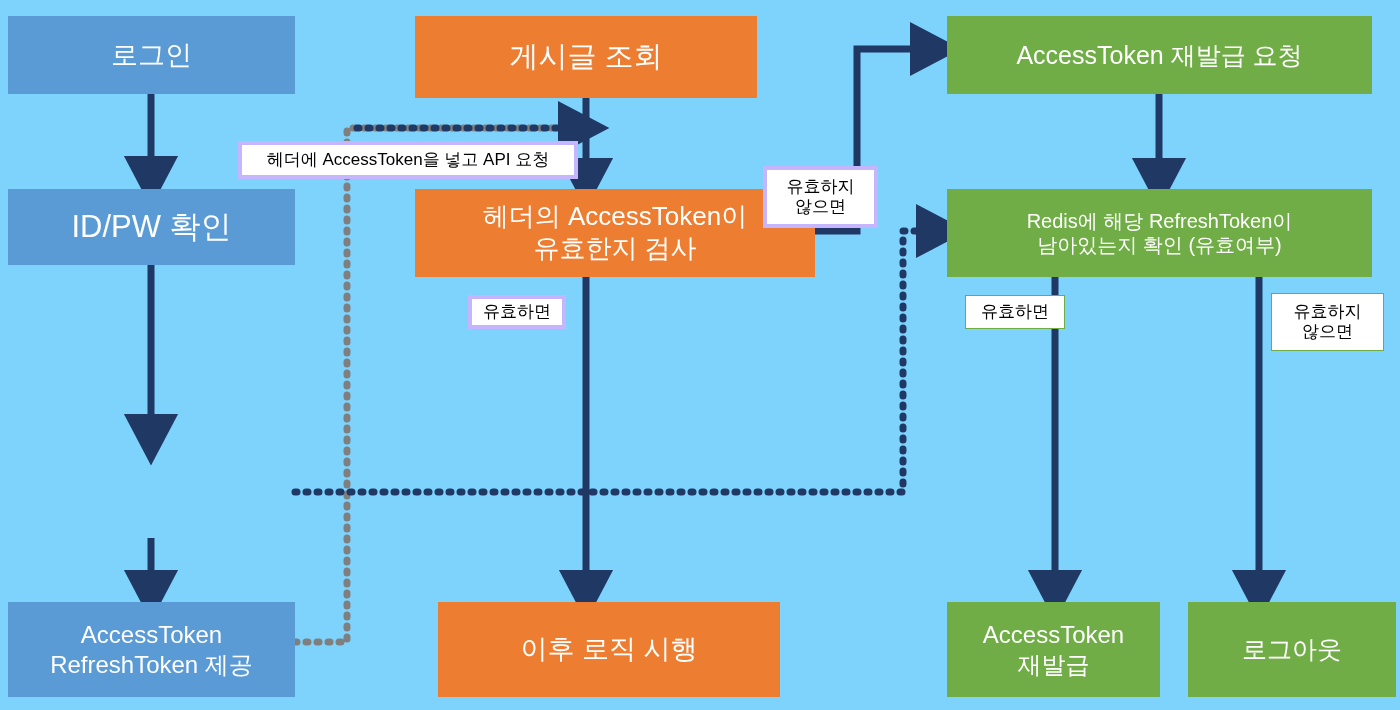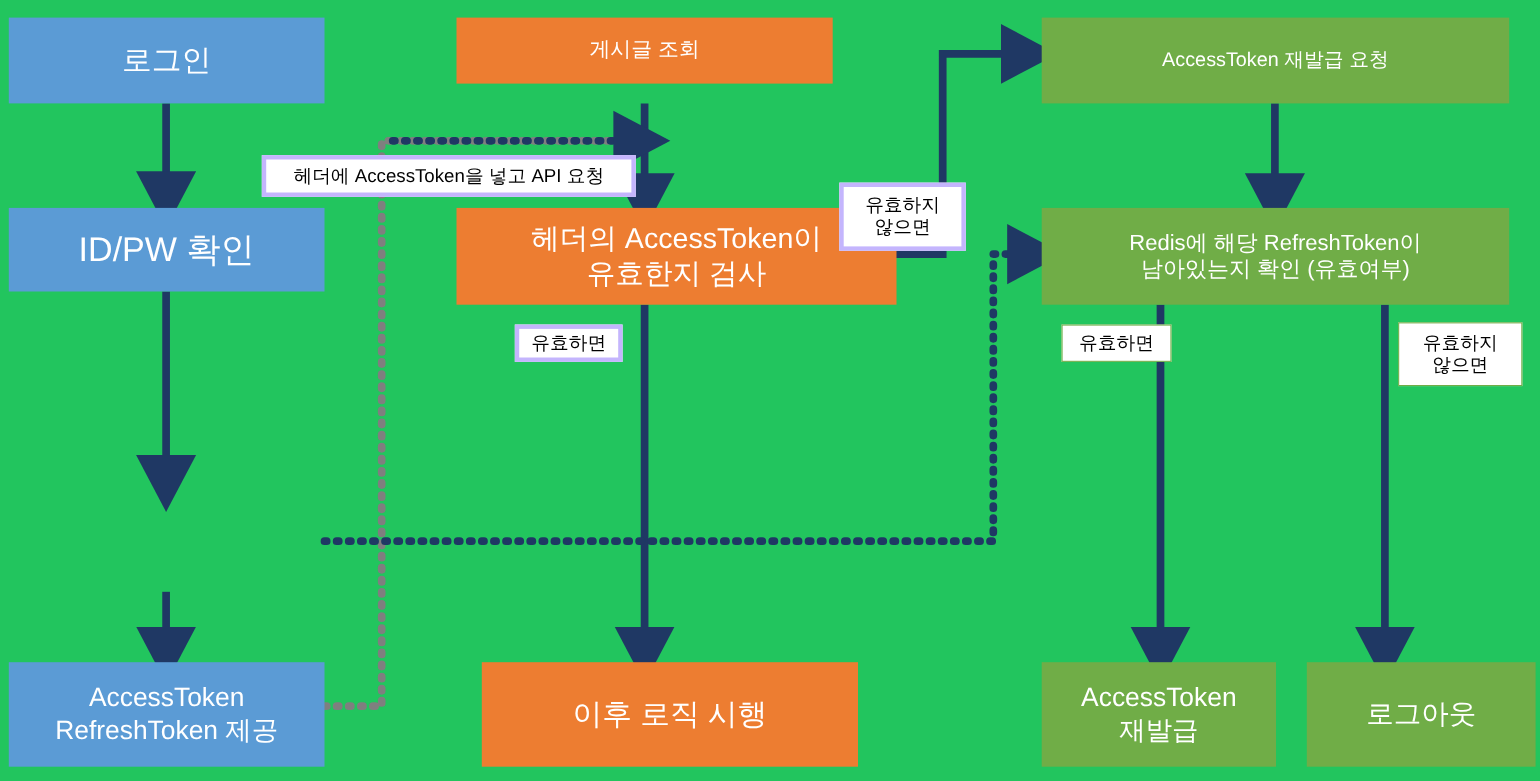--- a/index.html
+++ b/index.html
@@ -4,21 +4,21 @@
 <style>
   html, body {
     margin: 0;
     padding: 0;
     background: #ffffff;
   }
   #canvas {
     position: relative;
     width: 1400px;
     height: 710px;
-    background: #22c55e;
+    background: #7dd3fc;
     font-family: "Liberation Sans", sans-serif;
     overflow: hidden;
   }
   .node {
     position: absolute;
     box-sizing: border-box;
     display: flex;
     align-items: center;
     justify-content: center;
     text-align: center;
@@ -99,34 +99,34 @@
   <div class="node blue" style="left:8px; top:189px; width:287px; height:76px; font-size:31px;">
     <span>ID/PW 확인</span>
   </div>
 
 
   <div class="node blue" style="left:8px; top:602px; width:287px; height:95px; font-size:24px;">
     <span>AccessToken
 RefreshToken 제공</span>
   </div>
 
-  <div class="node orange" style="left:415px; top:16px; width:342px; height:60px; font-size:19px;">
+  <div class="node orange" style="left:415px; top:16px; width:342px; height:82px; font-size:29px;">
     <span>게시글 조회</span>
   </div>
 
   <div class="node orange" style="left:415px; top:189px; width:400px; height:88px; font-size:26px;">
     <span>헤더의 AccessToken이
 유효한지 검사</span>
   </div>
 
   <div class="node orange" style="left:438px; top:602px; width:342px; height:95px; font-size:27px;">
     <span>이후 로직 시행</span>
   </div>
 
-  <div class="node green" style="left:947px; top:16px; width:425px; height:78px; font-size:18px;">
+  <div class="node green" style="left:947px; top:16px; width:425px; height:78px; font-size:25px;">
     <span>AccessToken 재발급 요청</span>
   </div>
 
   <div class="node green" style="left:947px; top:189px; width:425px; height:88px; font-size:20px;">
     <span>Redis에 해당 RefreshToken이
 남아있는지 확인 (유효여부)</span>
   </div>
 
   <div class="node green" style="left:947px; top:602px; width:213px; height:95px; font-size:24px;">
     <span>AccessToken

